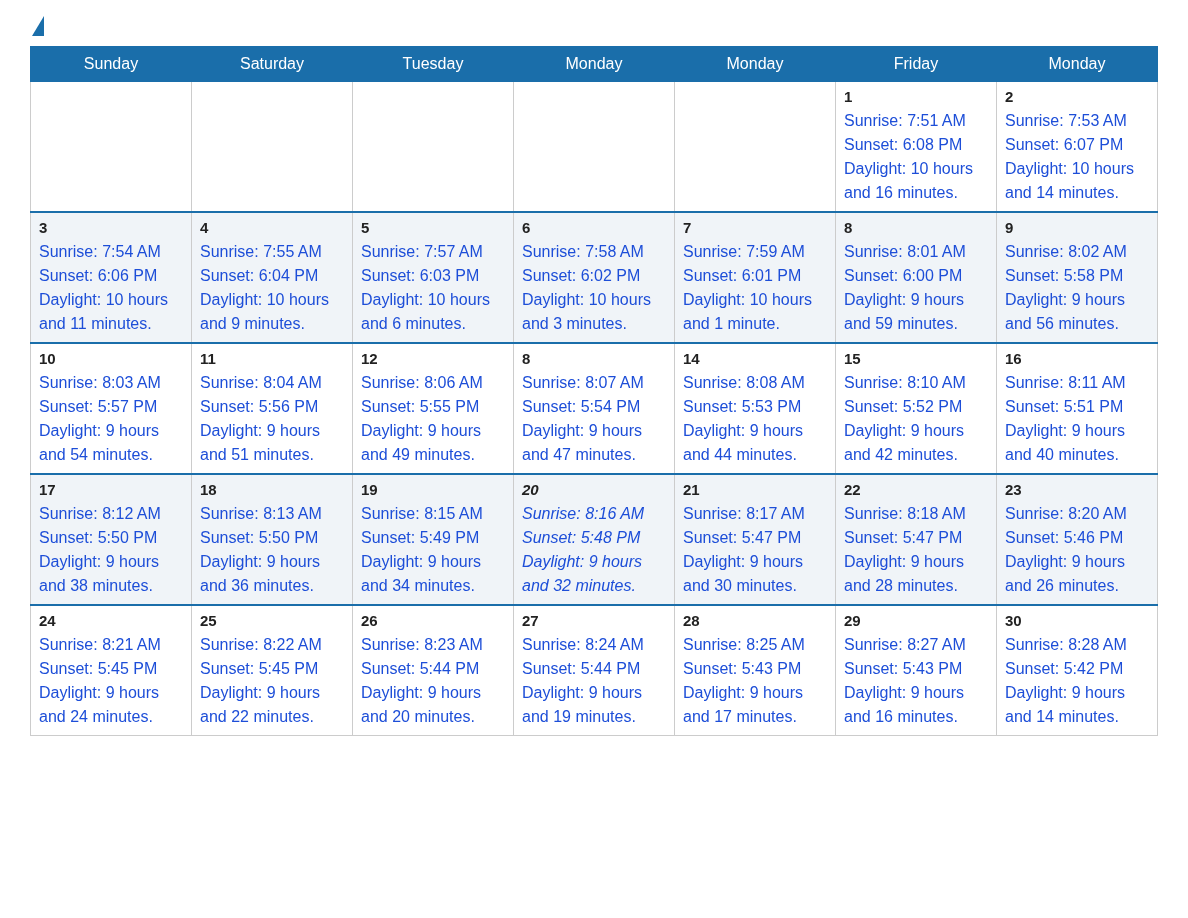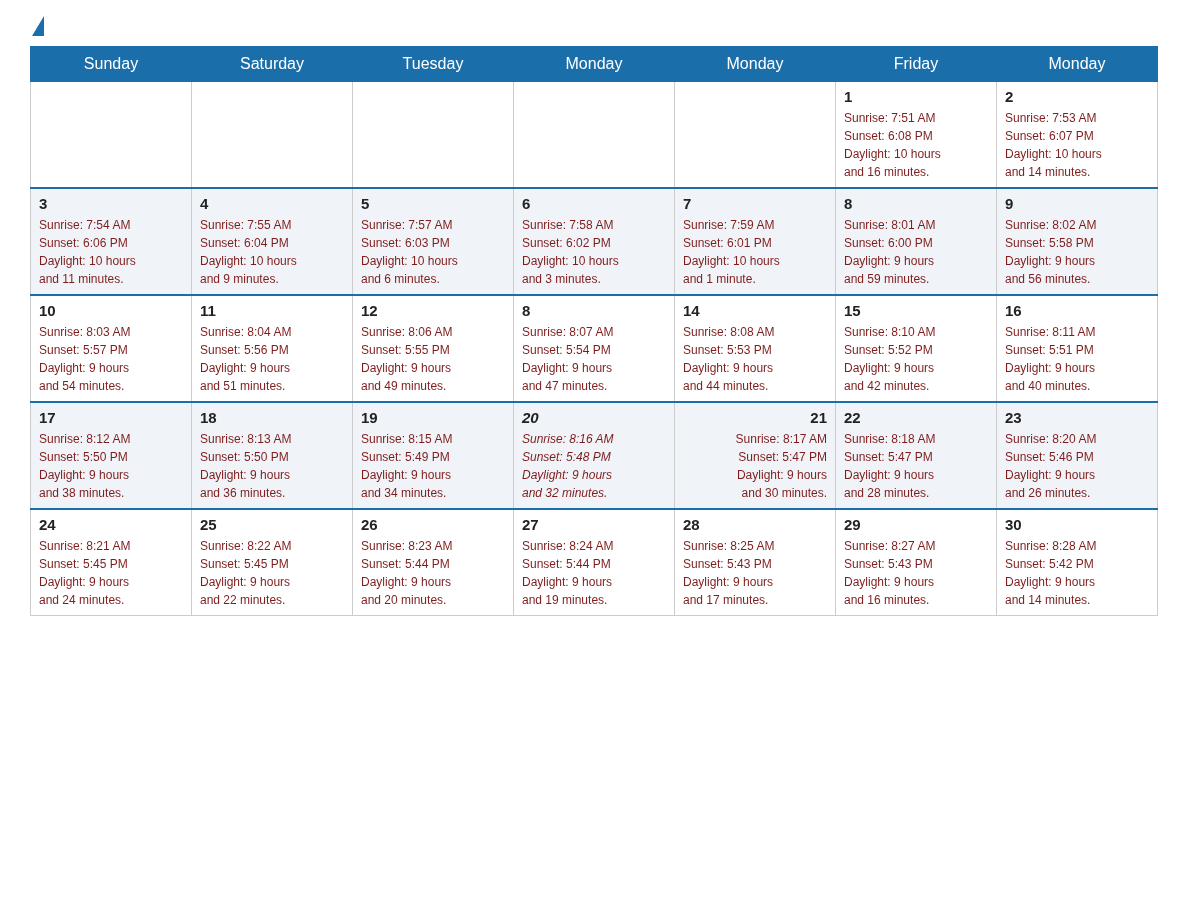--- a/index.html
+++ b/index.html
@@ -68,22 +68,22 @@
     .calendar tr:nth-child(even) td {
       background: #f5f5f5;
     }
     .day-number {
       font-size: 15px;
       font-weight: bold;
       color: #222;
       margin-bottom: 4px;
     }
     .day-info {
-      font-size: 12px;
-      color: #7f1d1d;
+      font-size: 16px;
+      color: #1d4ed8;
       line-height: 1.5;
     }
     .row-divider td {
       border-top: 2px solid #1a6eaa;
     }
     .empty-cell {
       background: #fff !important;
     }
     .logo-wrap {
       display: flex;
@@ -216,21 +216,21 @@
           <div class="day-info">Sunrise: 8:13 AM<br>Sunset: 5:50 PM<br>Daylight: 9 hours<br>and 36 minutes.</div>
         </td>
         <td style="background: rgb(240, 244, 248);">
           <div class="day-number">19</div>
           <div class="day-info">Sunrise: 8:15 AM<br>Sunset: 5:49 PM<br>Daylight: 9 hours<br>and 34 minutes.</div>
         </td>
         <td style="background: rgb(240, 244, 248); font-style: italic;">
           <div class="day-number">20</div>
           <div class="day-info">Sunrise: 8:16 AM<br>Sunset: 5:48 PM<br>Daylight: 9 hours<br>and 32 minutes.</div>
         </td>
-        <td style="background: rgb(240, 244, 248); text-align: right;">
+        <td style="background: rgb(240, 244, 248);">
           <div class="day-number">21</div>
           <div class="day-info">Sunrise: 8:17 AM<br>Sunset: 5:47 PM<br>Daylight: 9 hours<br>and 30 minutes.</div>
         </td>
         <td style="background: rgb(240, 244, 248);">
           <div class="day-number">22</div>
           <div class="day-info">Sunrise: 8:18 AM<br>Sunset: 5:47 PM<br>Daylight: 9 hours<br>and 28 minutes.</div>
         </td>
         <td style="background: rgb(240, 244, 248); margin-left: 32px;">
           <div class="day-number">23</div>
           <div class="day-info">Sunrise: 8:20 AM<br>Sunset: 5:46 PM<br>Daylight: 9 hours<br>and 26 minutes.</div>

